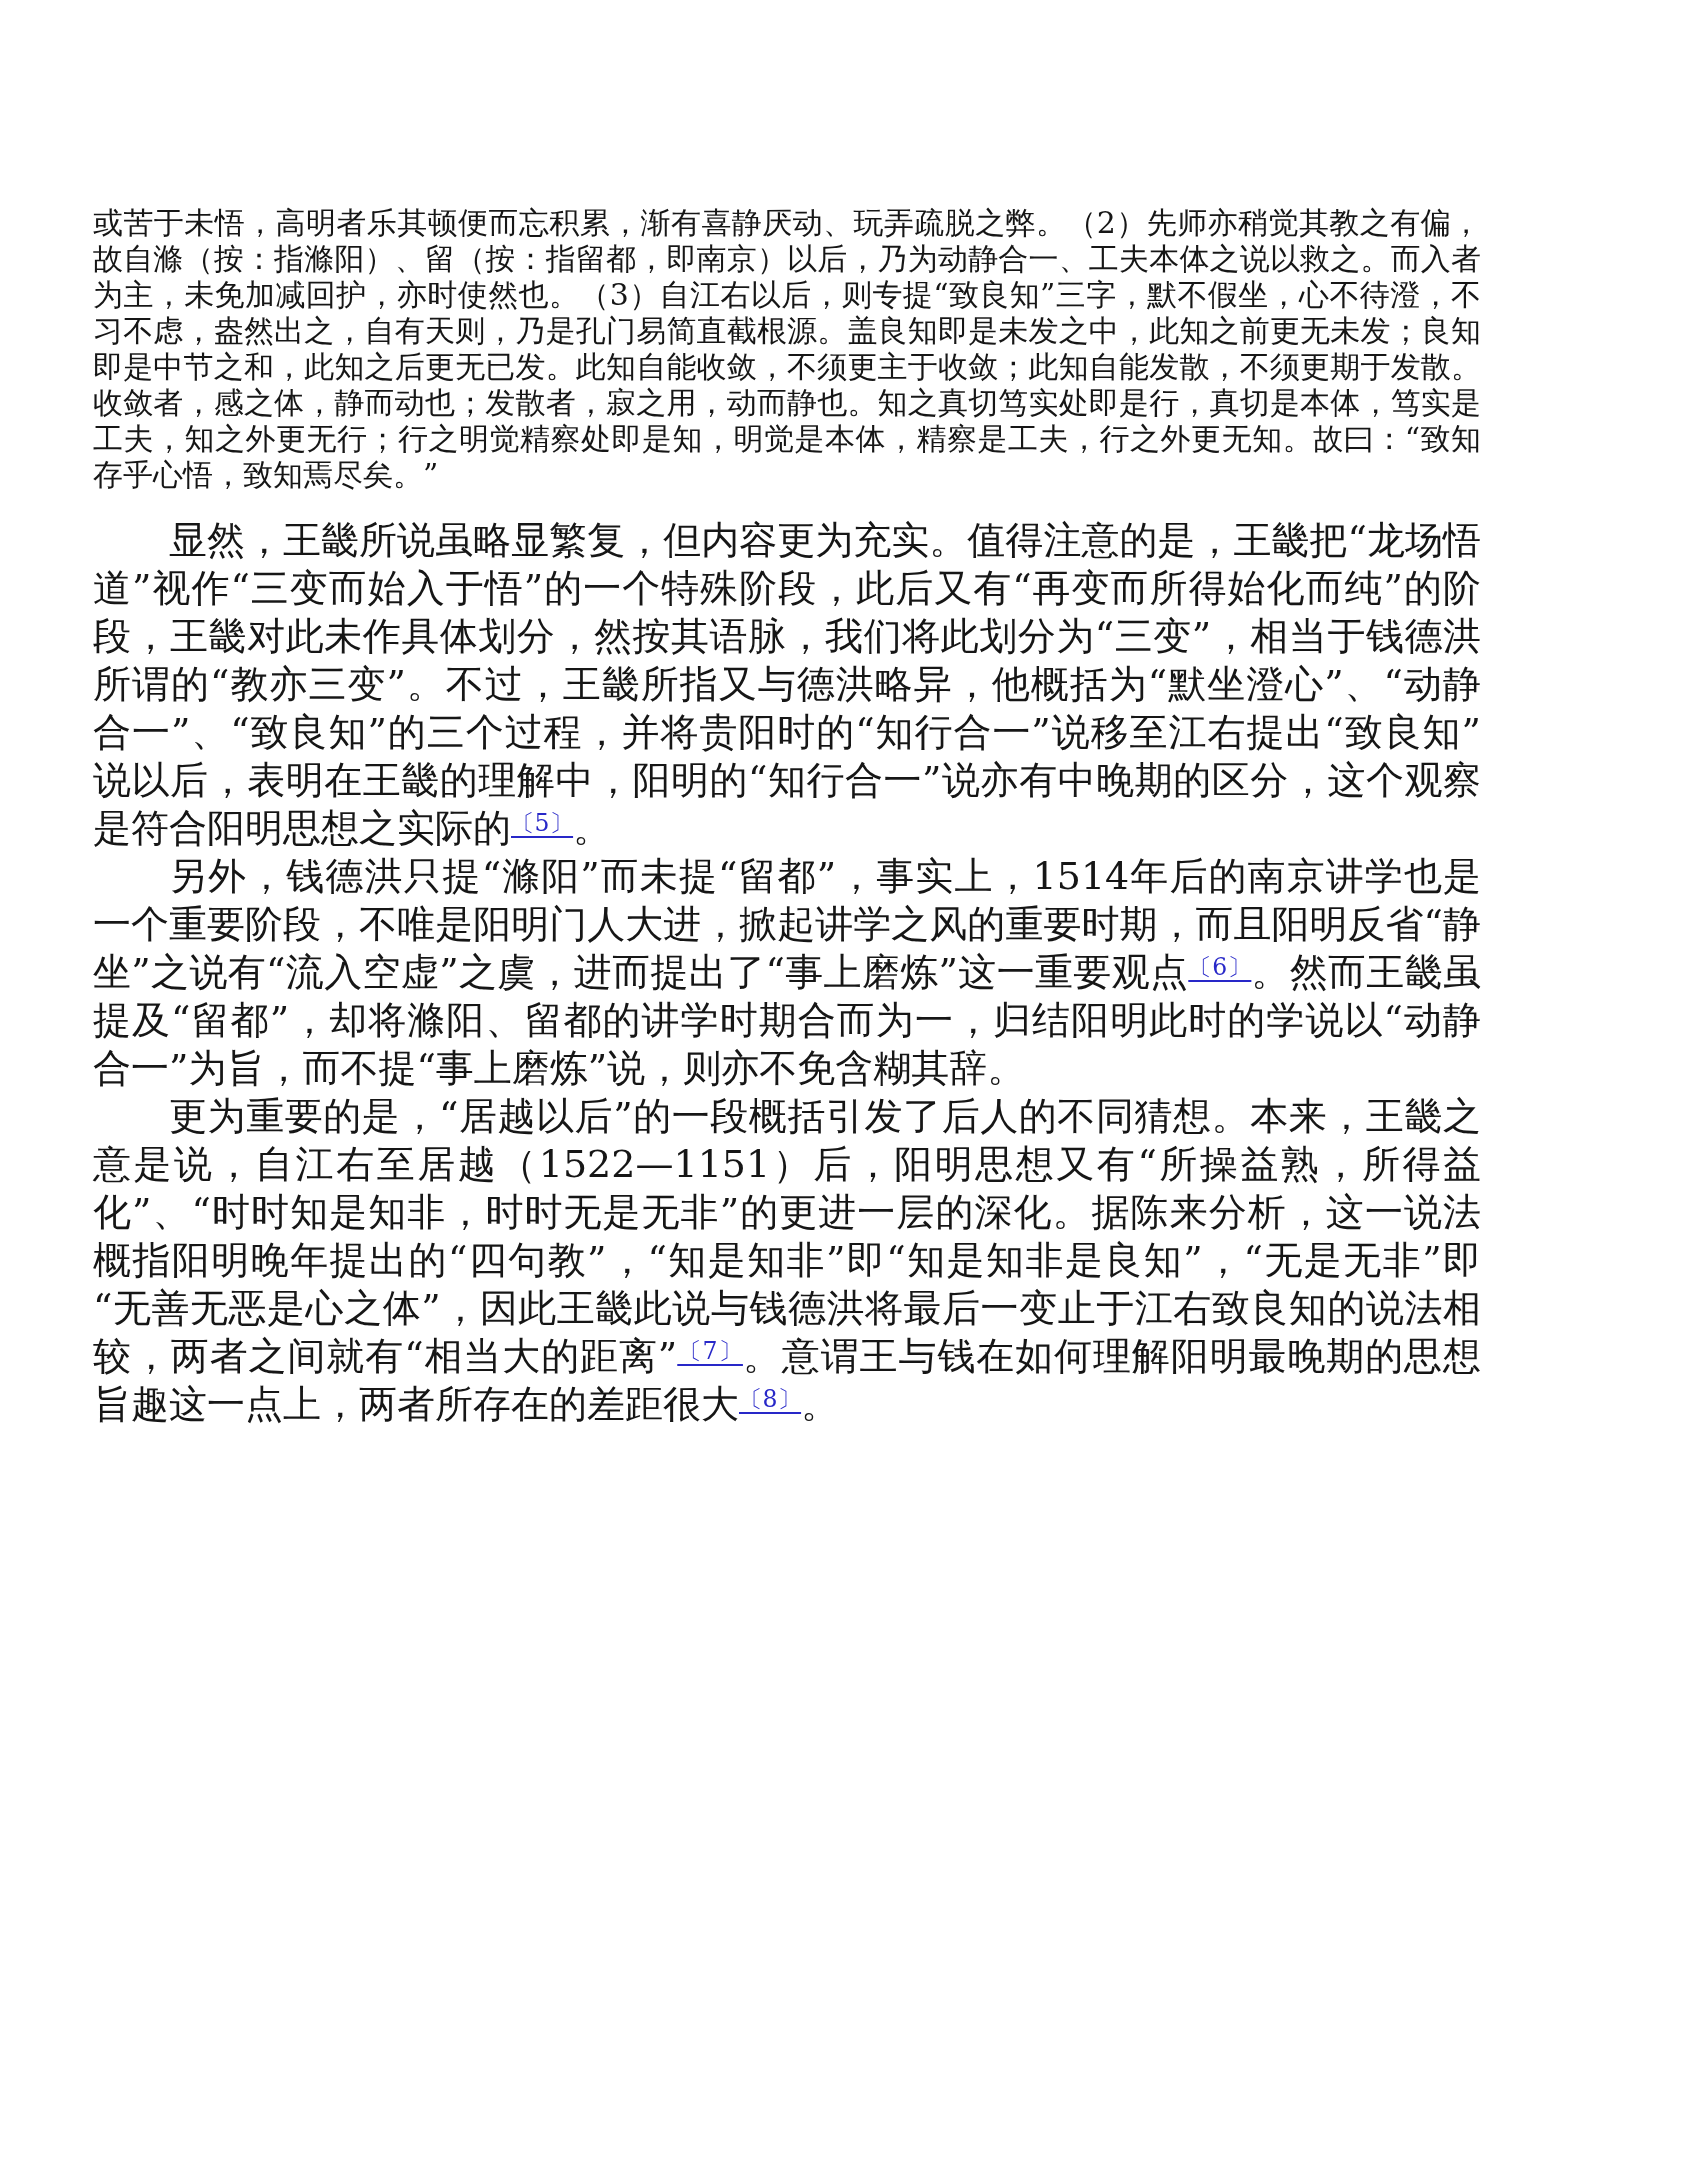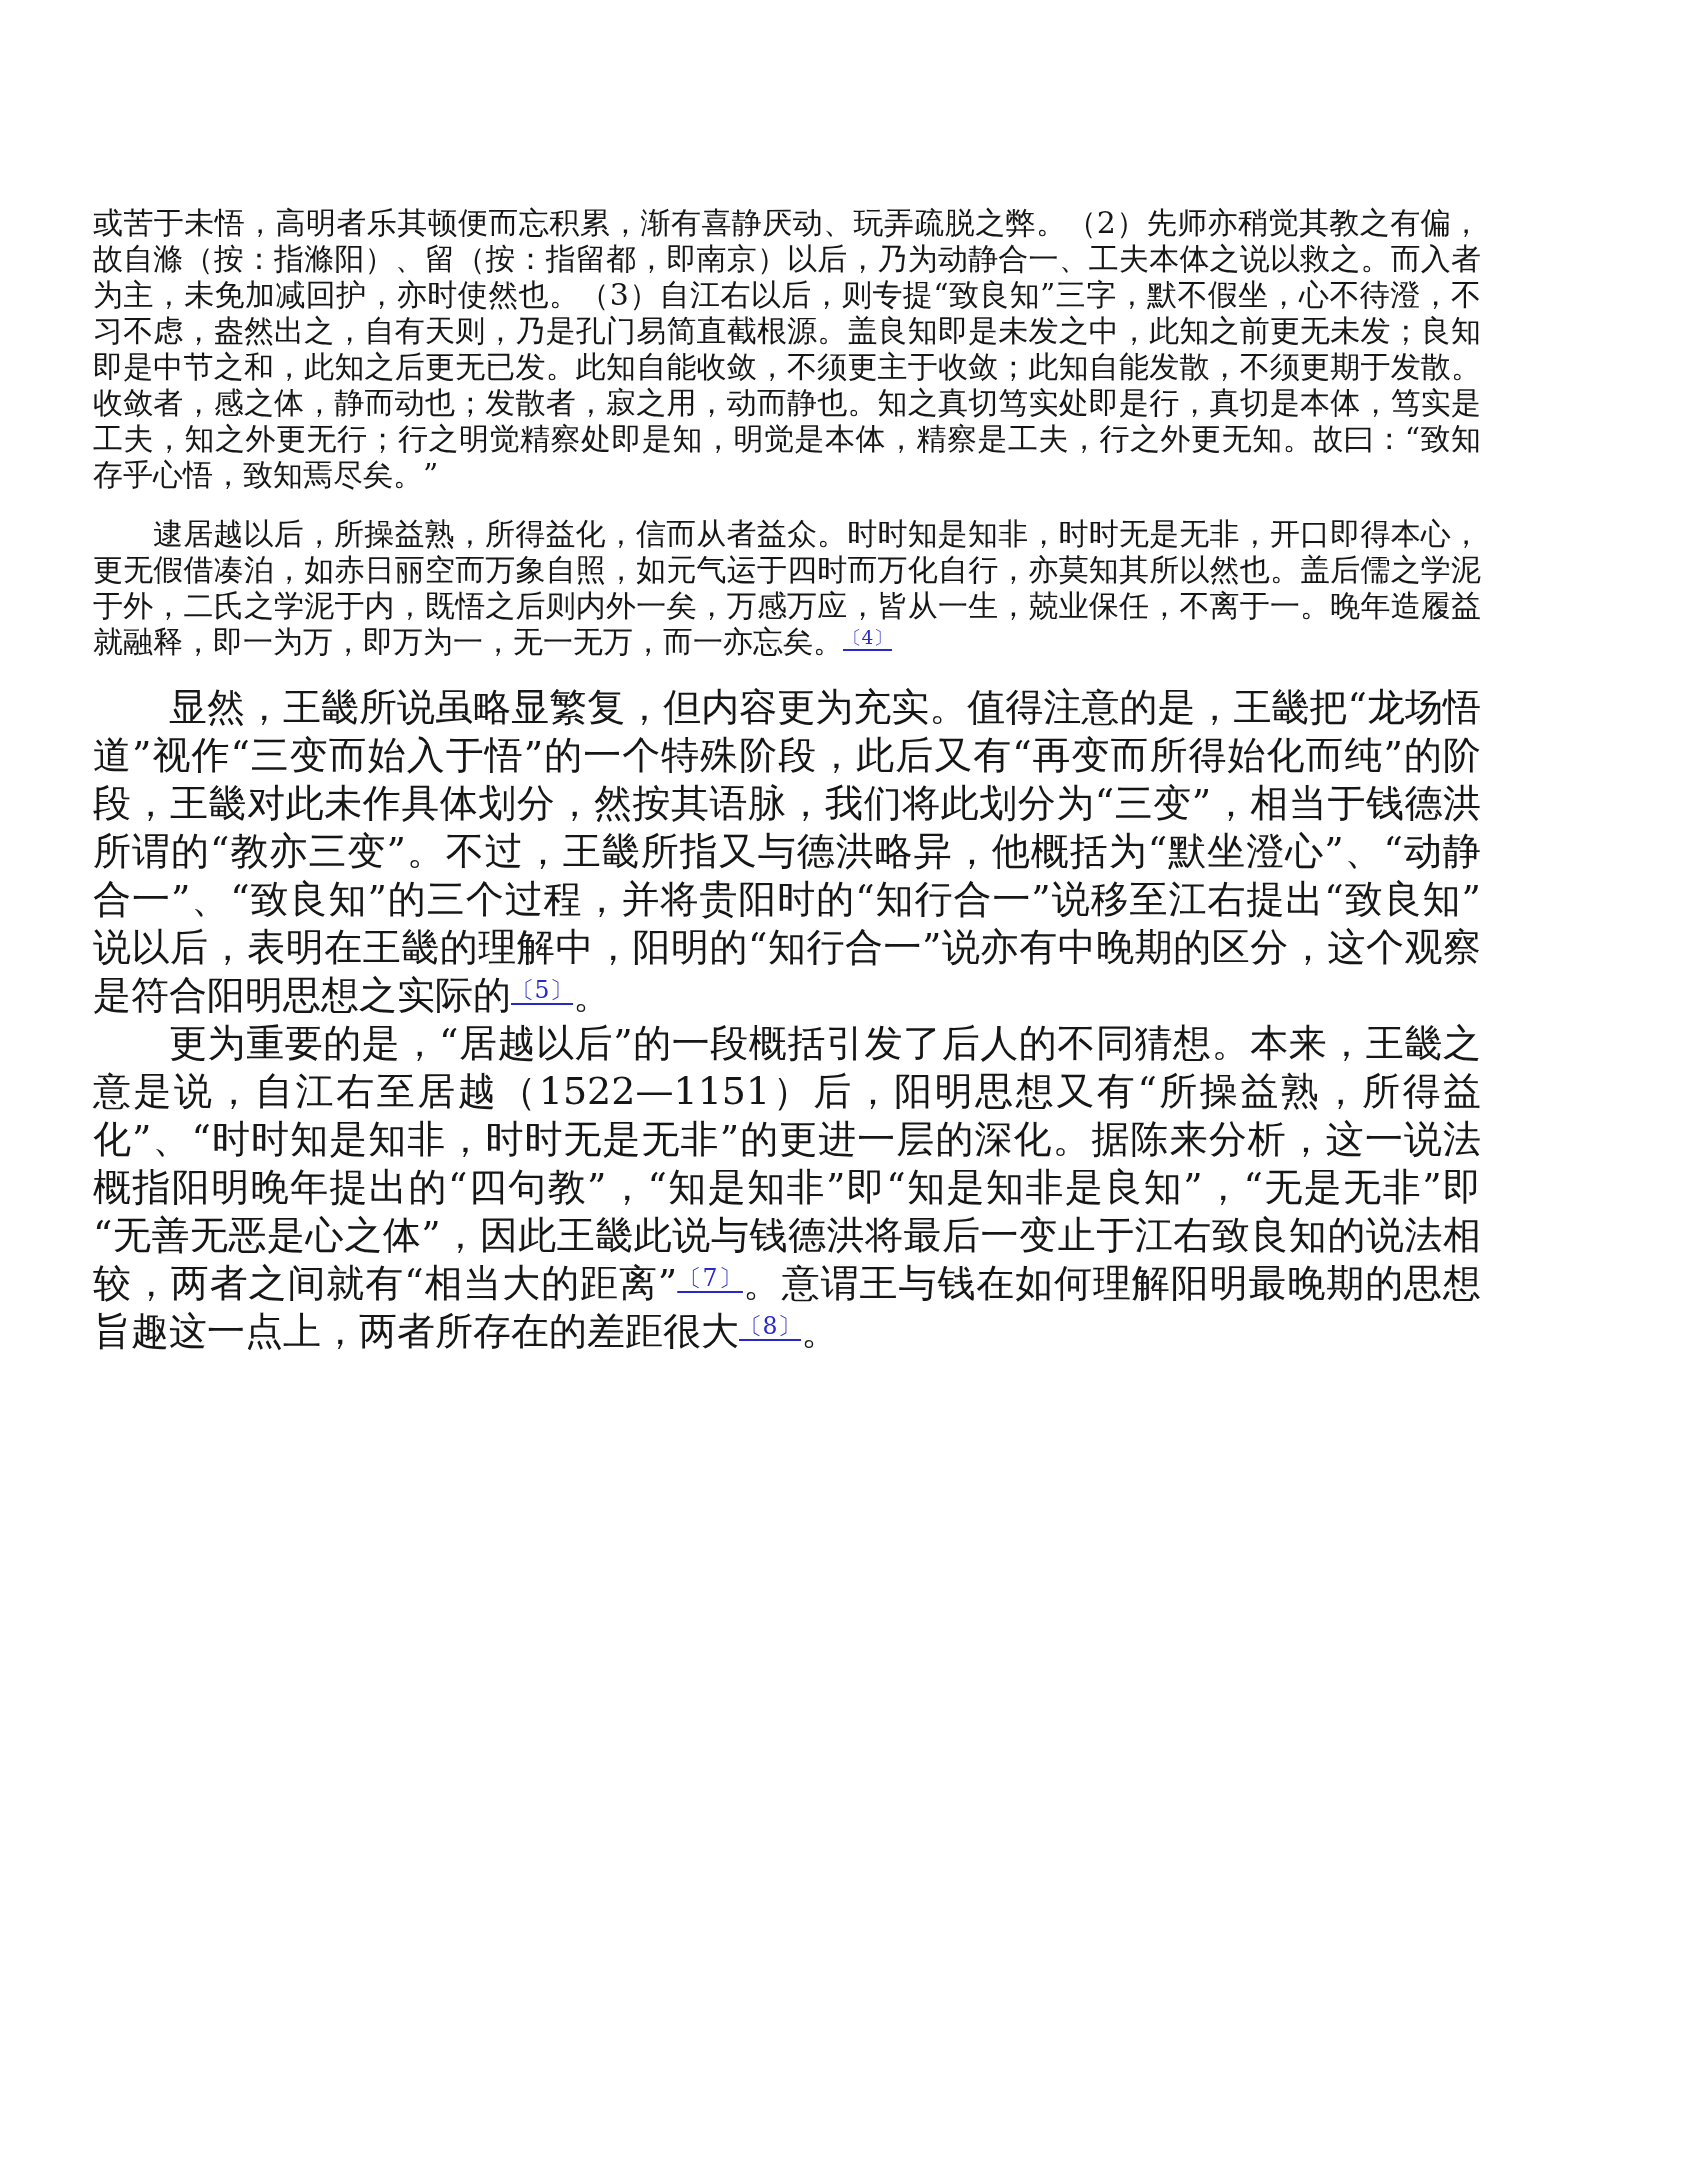--- a/index.html
+++ b/index.html
@@ -46,18 +46,18 @@
     vertical-align: 0.42em;
     cursor: pointer;
   }
 </style>
 </head>
 <body>
 
 <div class="page">
   <div class="text-column" id="text-column">
       <p class="quote"><span>或苦于未悟，高明者乐其顿便而忘积累，渐有喜静厌动、玩弄疏脱之弊。（2）先师亦稍觉其教之有偏，故自滌（按：指滌阳）、留（按：指留都，即南京）以后，乃为动静合一、工夫本体之说以救之。而入者为主，未免加减回护，亦时使然也。（3）自江右以后，则专提“致良知”三字，默不假坐，心不待澄，不习不虑，盎然出之，自有天则，乃是孔门易简直截根源。盖良知即是未发之中，此知之前更无未发；良知即是中节之和，此知之后更无已发。此知自能收敛，不须更主于收敛；此知自能发散，不须更期于发散。收敛者，感之体，静而动也；发散者，寂之用，动而静也。知之真切笃实处即是行，真切是本体，笃实是工夫，知之外更无行；行之明觉精察处即是知，明觉是本体，精察是工夫，行之外更无知。故曰：“致知存乎心悟，致知焉尽矣。”</span></p>
-      <p class="quote indent"><span>逮居越以后，所操益熟，所得益化，信而从者益众。时时知是知非，时时无是无非，开口即得本心，更无假借凑泊，如赤日丽空而万象自照，如元气运于四时而万化自行，亦莫知其所以然也。盖后儒之学泥于外，二氏之学泥于内，既悟之后则内外一矣，万感万应，皆从一生，兢业保任，不离于一。晚年造履益就融释，即一为万，即万为一，无一无万，而一亦忘矣。</span><a class="footnote">〔4〕</a></p>
       <p class="body indent"><span>显然，王畿所说虽略显繁复，但内容更为充实。值得注意的是，王畿把“龙场悟道”视作“三变而始入于悟”的一个特殊阶段，此后又有“再变而所得始化而纯”的阶段，王畿对此未作具体划分，然按其语脉，我们将此划分为“三变”，相当于钱德洪所谓的“教亦三变”。不过，王畿所指又与德洪略异，他概括为“默坐澄心”、“动静合一”、“致良知”的三个过程，并将贵阳时的“知行合一”说移至江右提出“致良知”说以后，表明在王畿的理解中，阳明的“知行合一”说亦有中晚期的区分，这个观察是符合阳明思想之实际的</span><a class="footnote">〔5〕</a><span>。</span></p>
+      <p class="body indent"><span>另外，钱德洪只提“滌阳”而未提“留都”，事实上，1514年后的南京讲学也是一个重要阶段，不唯是阳明门人大进，掀起讲学之风的重要时期，而且阳明反省“静坐”之说有“流入空虚”之虞，进而提出了“事上磨炼”这一重要观点</span><a class="footnote">〔6〕</a><span>。然而王畿虽提及“留都”，却将滌阳、留都的讲学时期合而为一，归结阳明此时的学说以“动静合一”为旨，而不提“事上磨炼”说，则亦不免含糊其辞。</span></p>
       <p class="body indent"><span>更为重要的是，“居越以后”的一段概括引发了后人的不同猜想。本来，王畿之意是说，自江右至居越（1522—1151）后，阳明思想又有“所操益熟，所得益化”、“时时知是知非，时时无是无非”的更进一层的深化。据陈来分析，这一说法概指阳明晚年提出的“四句教”，“知是知非”即“知是知非是良知”，“无是无非”即“无善无恶是心之体”，因此王畿此说与钱德洪将最后一变止于江右致良知的说法相较，两者之间就有“相当大的距离”</span><a class="footnote">〔7〕</a><span>。意谓王与钱在如何理解阳明最晚期的思想旨趣这一点上，两者所存在的差距很大</span><a class="footnote">〔8〕</a><span>。</span></p>
     </div>
 </div>
 
 
 </body></html>

